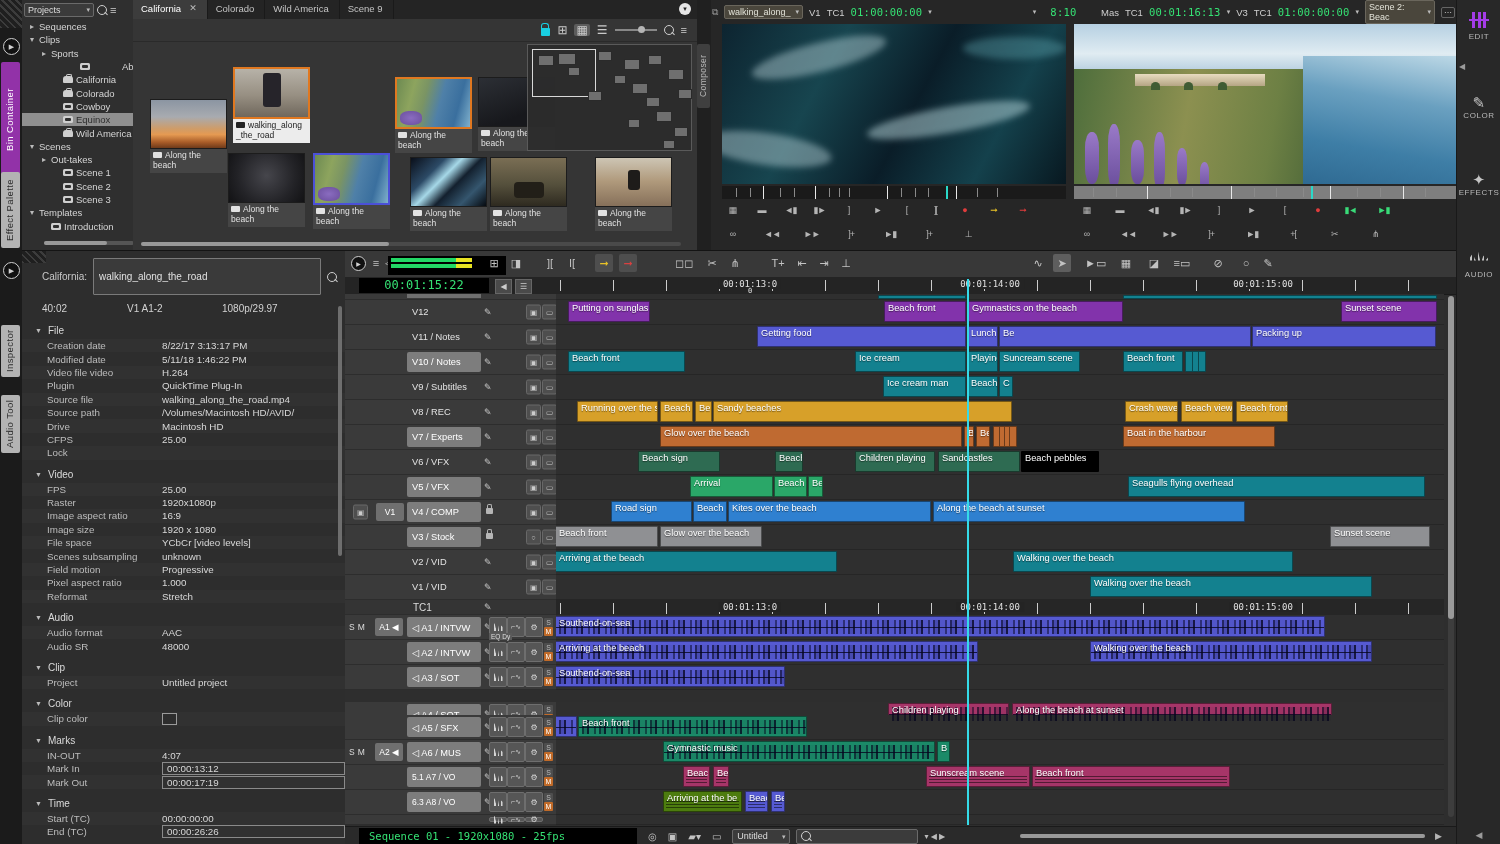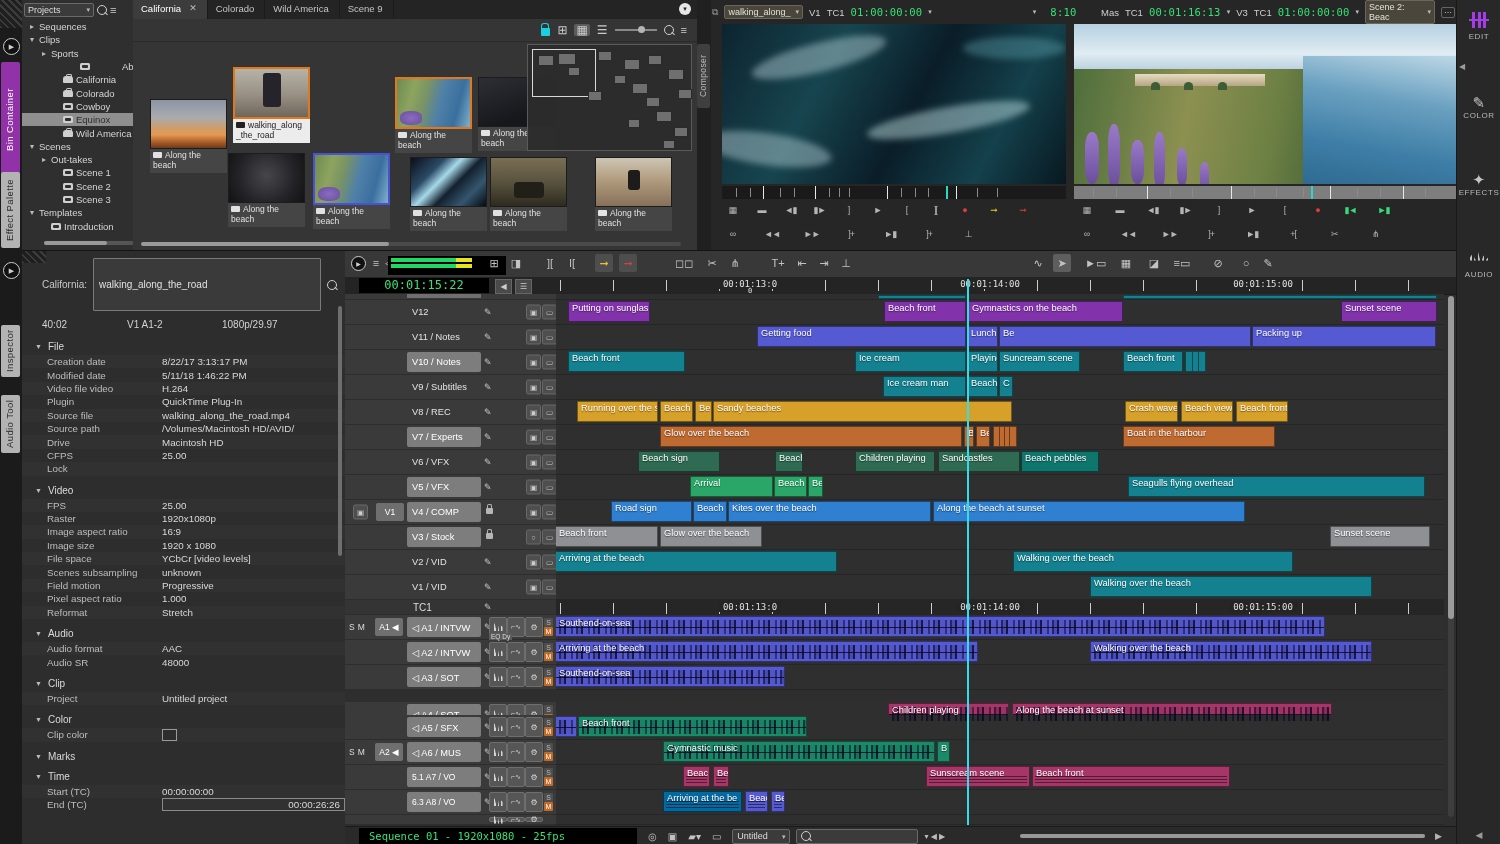--- a/index.html
+++ b/index.html
@@ -102,29 +102,29 @@
   .mode-item{position:absolute;left:0;width:44px;text-align:center;color:#b9b9b9;font-size:8px;letter-spacing:.6px;}
   .mode-glyph{font-size:15px;color:#c5c5c5;line-height:16px;}
   .edit-bars{width:20px;height:16px;margin:0 auto 4px;background:
      linear-gradient(90deg,transparent 0 3px,#a43ce8 3px 6px,transparent 6px 9px,#a43ce8 9px 12px,transparent 12px 14px,#a43ce8 14px 17px,transparent 17px),
      linear-gradient(#a43ce8 0 0) center/20px 2px no-repeat;}
   .audio-bars{width:18px;height:14px;margin:0 auto 4px;background:
      repeating-linear-gradient(90deg,#c5c5c5 0 2px,transparent 2px 4px);clip-path:polygon(0 40%,15% 10%,30% 60%,45% 0,60% 80%,75% 25%,90% 55%,100% 40%,100% 60%,0 60%);}
   
   #inspector{left:22px;top:250px;width:323px;height:594px;background:#2d2d2d;border-top:1px solid #141414;overflow:hidden;}
   #insp-head{display:flex;align-items:center;gap:6px;padding:7px 8px 4px 20px;}
-  .insp-input{flex:1;background:#3a3a3a;border:1px solid #7a7a7a;color:#e0e0e0;font-size:10px;padding:20px 5px;border-radius:1px;}
+  .insp-input{flex:1;background:#3a3a3a;border:1px solid #7a7a7a;color:#e0e0e0;font-size:10px;padding:12px 5px;border-radius:1px;}
   #insp-meta{display:flex;gap:0;padding:4px 0 2px 20px;color:#d2d2d2;font-size:10px;}
   #insp-meta span{display:inline-block;}
   .sec-head{display:flex;align-items:center;gap:6px;color:#dadada;font-size:10px;margin:9px 0 3px 13px;}
   .sec-arrow{font-size:7px;color:#bbb;}
   .irow{display:flex;height:13.4px;align-items:center;font-size:9.8px;}
   .irow:nth-child(odd){background:rgba(255,255,255,.025);}
   .ilabel{width:115px;padding-left:25px;color:#bdbdbd;flex:none;white-space:nowrap;}
-  .ival{color:#d8d8d8;white-space:nowrap;text-align:right;}
+  .ival{color:#d8d8d8;white-space:nowrap;}
   .ival.box{border:1px solid #8a8a8a;background:#313131;width:176px;padding:0 4px;height:11px;line-height:11px;}
   .ival.check{width:13px;height:10px;border:1px solid #9a9a9a;background:#2d2d2d;}
   .vscroll{position:absolute;width:4px;background:#6e6e6e;border-radius:2px;}
   
   #timeline{left:345px;top:250px;width:1111px;height:594px;background:#2e2e2e;border-top:1px solid #141414;}
   #tl-toolbar{position:absolute;left:0;top:0;width:100%;height:26px;background:#383838;border-bottom:1px solid #222;}
   .ticon{position:absolute;top:3px;height:18px;min-width:18px;color:#c3c3c3;font-size:11px;display:flex;align-items:center;justify-content:center;}
   .ticon.grp{background:#4e4e4e;border-radius:2px;}
   .ticon.act{background:#5e5e5e;border-radius:2px;}
   .meter{position:absolute;left:43px;top:5px;width:112px;height:15px;background:#000;padding:2px 3px;}
@@ -662,20 +662,34 @@
         <div>
           <div class="irow">
             <div class="ilabel">Clip color</div>
             <div class="ival check"></div>
           </div>
         </div>
         <div class="sec-head">
           <div class="sec-arrow">▼</div>
           <div>Marks</div>
         </div>
+        <div>
+          <div class="irow">
+            <div class="ilabel">IN-OUT</div>
+            <div class="ival">4:07</div>
+          </div>
+          <div class="irow">
+            <div class="ilabel">Mark In</div>
+            <div class="ival box">00:00:13:12</div>
+          </div>
+          <div class="irow">
+            <div class="ilabel">Mark Out</div>
+            <div class="ival box">00:00:17:19</div>
+          </div>
+        </div>
         <div class="sec-head">
           <div class="sec-arrow">▼</div>
           <div>Time</div>
         </div>
         <div>
           <div class="irow">
             <div class="ilabel">Start (TC)</div>
             <div class="ival">00:00:00:00</div>
           </div>
           <div class="irow">
@@ -858,21 +872,21 @@
             <div class="tname">V6 / VFX</div>
             <div class="pencil">✎</div>
             <div class="sqbtn" style="left: 181px;">▣</div>
             <div class="sqbtn" style="left: 197px;">▭</div>
           </div>
           <div class="lane">
             <div class="clip" style="left: 82px; width: 82px; background: rgb(46, 107, 82);"><span>Beach sign</span></div>
             <div class="clip" style="left: 219px; width: 28px; background: rgb(46, 107, 82);"><span>Beach</span></div>
             <div class="clip" style="left: 299px; width: 80px; background: rgb(46, 107, 82);"><span>Children playing</span></div>
             <div class="clip" style="left: 382px; width: 82px; background: rgb(46, 107, 82);"><span>Sandcastles</span></div>
-            <div class="clip" style="left: 465px; width: 78px; background: #0f766e;"><span>Beach pebbles</span></div>
+            <div class="clip" style="left: 465px; width: 78px; background: #000000;"><span>Beach pebbles</span></div>
           </div>
         </div>
         <div class="trackrow" style="top: 181px; height: 25px;">
           <div class="heads">
             <div class="tname hl">V5 / VFX</div>
             <div class="pencil">✎</div>
             <div class="sqbtn" style="left: 181px;">▣</div>
             <div class="sqbtn" style="left: 197px;">▭</div>
           </div>
           <div class="lane">
@@ -1098,21 +1112,21 @@
             <div class="pencil">✎</div>
             <div class="abtn" style="left: 144px;">
               <div class="wfico"></div>
             </div>
             <div class="abtn" style="left: 162px; font-size: 7px;">⌐∿</div>
             <div class="abtn" style="left: 180px;">⚙</div>
             <div class="sm-s">S</div>
             <div class="sm-m">M</div>
           </div>
           <div class="lane">
-            <div class="clip wh" style="left: 107px; width: 79px; background: #0369a1;"><span>Arriving at the be</span></div>
+            <div class="clip wh" style="left: 107px; width: 79px; background: #4d7c0f;"><span>Arriving at the be</span></div>
             <div class="clip wh" style="left: 189px; width: 23px; background: rgb(86, 90, 210);"><span>Beac</span></div>
             <div class="clip wh" style="left: 215px; width: 14px; background: rgb(86, 90, 210);"><span>Be</span></div>
           </div>
         </div>
         <div class="trackrow" style="top: 521px; height: 10px;">
           <div class="heads">
             <div class="abtn" style="left: 144px;">
               <div class="wfico"></div>
             </div>
             <div class="abtn" style="left: 162px; font-size: 7px;">⌐∿</div>

